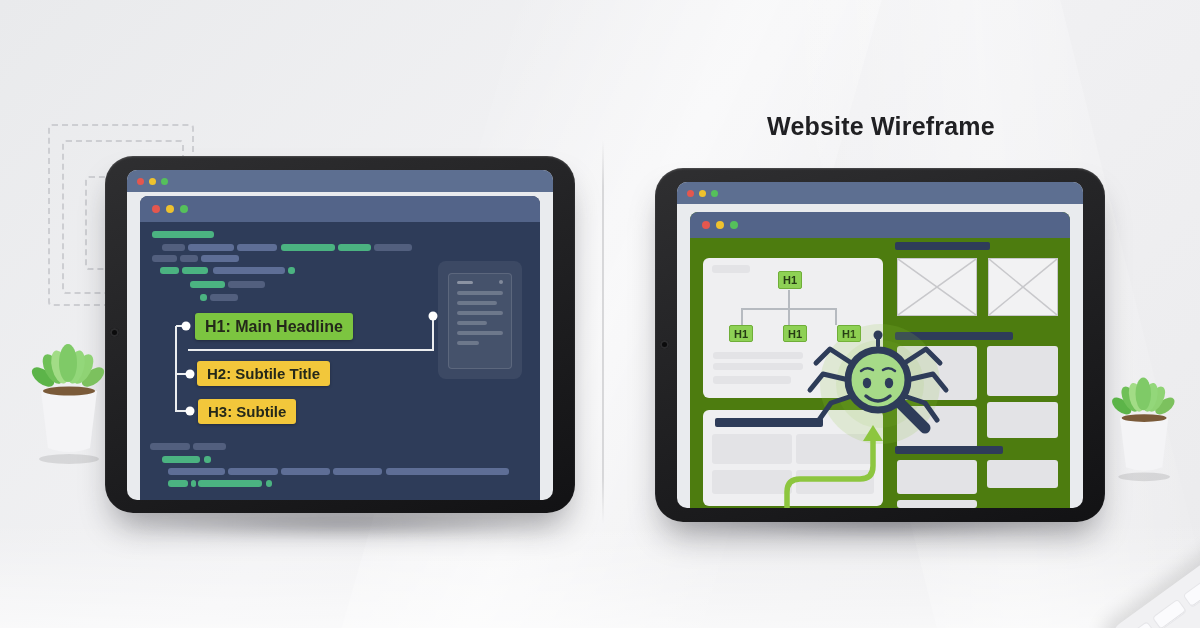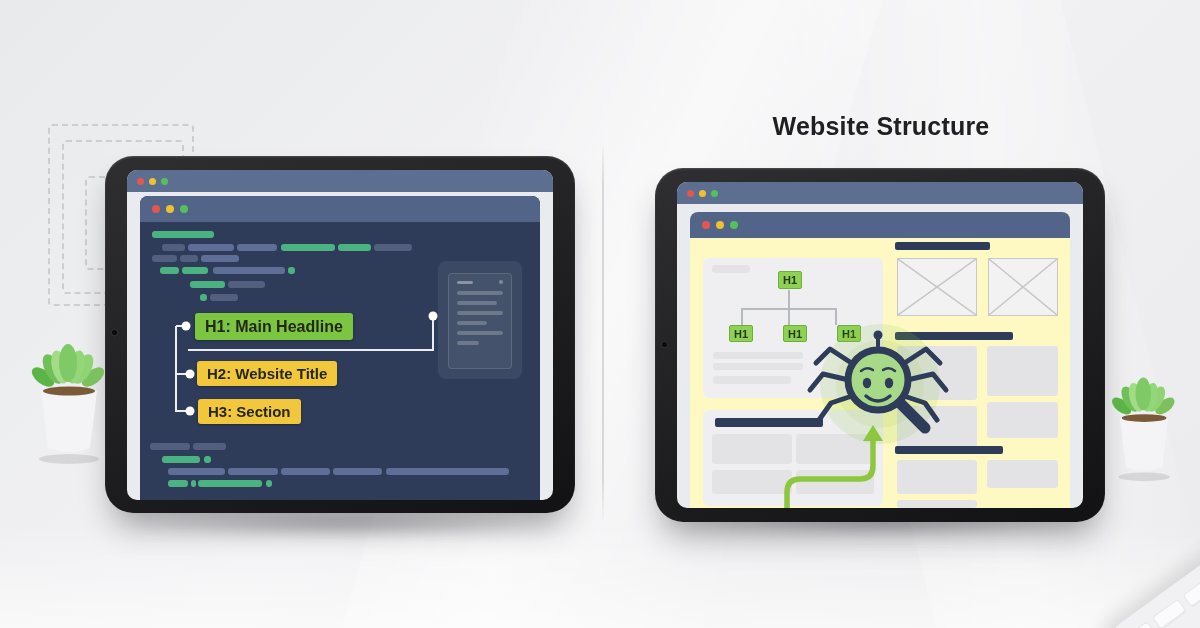--- a/index.html
+++ b/index.html
@@ -57,21 +57,21 @@
              background:rgba(255,255,255,.07);z-index:1;}
   .doc-inner{position:absolute;left:10px;top:12px;width:64px;height:96px;box-sizing:border-box;
              background:rgba(255,255,255,.05);border:1px solid rgba(255,255,255,.12);border-radius:4px;padding:6px 8px;}
   .doc-head{display:flex;justify-content:space-between;align-items:center;margin-bottom:7px;}
   .doc-title{width:16px;height:3px;border-radius:2px;background:rgba(255,255,255,.38);}
   .doc-dot{width:4px;height:4px;border-radius:50%;background:rgba(255,255,255,.32);}
   .doc-line{height:4px;border-radius:2px;background:rgba(255,255,255,.22);margin-bottom:6px;}
 
   
   .wire-window{position:absolute;left:13px;top:30px;width:380px;height:296px;
-               border-radius:8px 8px 0 0;overflow:hidden;background:#fef9c3;}
+               border-radius:8px 8px 0 0;overflow:hidden;background:#4d7c0f;}
   .wcard{position:absolute;background:#efeff1;border-radius:6px;}
   .cardA{left:13px;top:46px;width:180px;height:140px;}
   .cardB{left:13px;top:198px;width:180px;height:96px;}
   .gbar{position:absolute;background:#e3e3e6;border-radius:3px;}
   .nbar{position:absolute;background:var(--navy);border-radius:2px;}
   .tree-box{display:flex;align-items:center;justify-content:center;width:24px;height:17px;
             background:var(--tree_box_green);border:1.5px solid #6fae38;border-radius:2px;
             color:#253b14;font-size:11px;font-weight:700;box-sizing:border-box;}
   .tree-root{position:absolute;left:75px;top:13px;height:18px;}
   .tree-kids{position:absolute;left:26px;top:67px;width:132px;display:flex;justify-content:space-between;}
@@ -98,21 +98,21 @@
   <div class="ray ray1"></div>
   <div class="ray ray2"></div>
   <div class="floor"></div>
 
   <div class="dashed dash1"></div>
   <div class="dashed dash2"></div>
   <div class="dashed dash3"></div>
 
   <div class="divider"></div>
 
-  <div class="title title-right">Website Structure</div>
+  <div class="title title-right">Website Wireframe</div>
 
   <div class="shadow-ell" style="left:115px;top:512px;width:452px;"></div>
   <div class="shadow-ell" style="left:663px;top:510px;width:436px;"></div>
 
   <div class="tablet tablet-left">
     <div class="camera"></div>
     <div class="screen screen-left">
       <div class="chrome-bar">
         <span class="dot dot-r"></span>
         <span class="dot dot-y"></span>
@@ -145,22 +145,22 @@
             <path d="M36 152 H 48" stroke="#ebedef" stroke-width="2" fill="none"></path>
             <path d="M36 189 H 48" stroke="#ebedef" stroke-width="2" fill="none"></path>
             <path d="M36 104 V 152" stroke="#ebedef" stroke-width="2" fill="none"></path>
             <path d="M48 128 H 293 V 98" stroke="#ebedef" stroke-width="2" fill="none"></path>
             <circle cx="46" cy="104" r="4.5" fill="#ffffff"></circle>
             <circle cx="50" cy="152" r="4.5" fill="#ffffff"></circle>
             <circle cx="50" cy="189" r="4.5" fill="#ffffff"></circle>
             <circle cx="293" cy="94" r="4.5" fill="#ffffff"></circle>
           </svg>
           <div class="tag tag-h1">H1: Main Headline</div>
-          <div class="tag tag-h2">H2: Website Title</div>
-          <div class="tag tag-h3">H3: Section</div>
+          <div class="tag tag-h2">H2: Subtile Title</div>
+          <div class="tag tag-h3">H3: Subtile</div>
         <div class="cbar t" style="left: 12px; top: 9px; width: 62px;"></div>
             <div class="cbar g" style="left: 22px; top: 22px; width: 23px;"></div>
             <div class="cbar b" style="left: 48px; top: 22px; width: 46px;"></div>
             <div class="cbar b" style="left: 97px; top: 22px; width: 40px;"></div>
             <div class="cbar t" style="left: 141px; top: 22px; width: 54px;"></div>
             <div class="cbar t" style="left: 198px; top: 22px; width: 33px;"></div>
             <div class="cbar g" style="left: 234px; top: 22px; width: 38px;"></div>
             <div class="cbar g" style="left: 12px; top: 33px; width: 25px;"></div>
             <div class="cbar g" style="left: 40px; top: 33px; width: 18px;"></div>
             <div class="cbar b" style="left: 61px; top: 33px; width: 38px;"></div>

